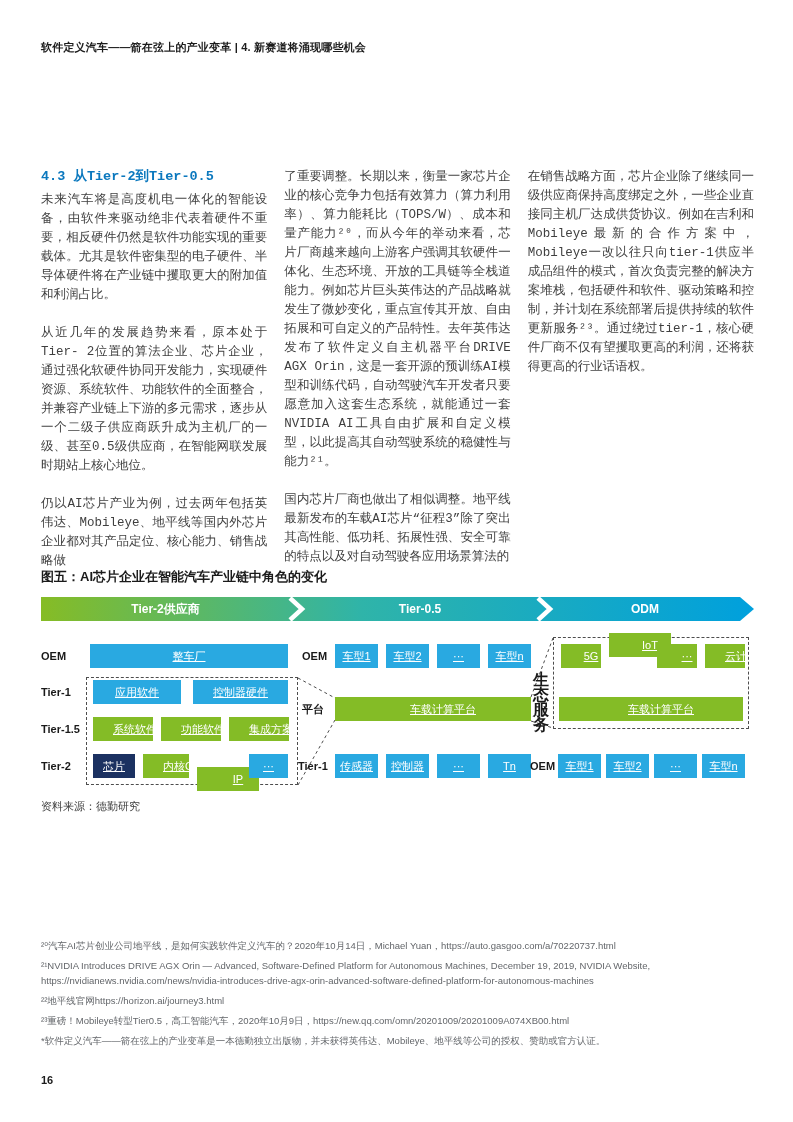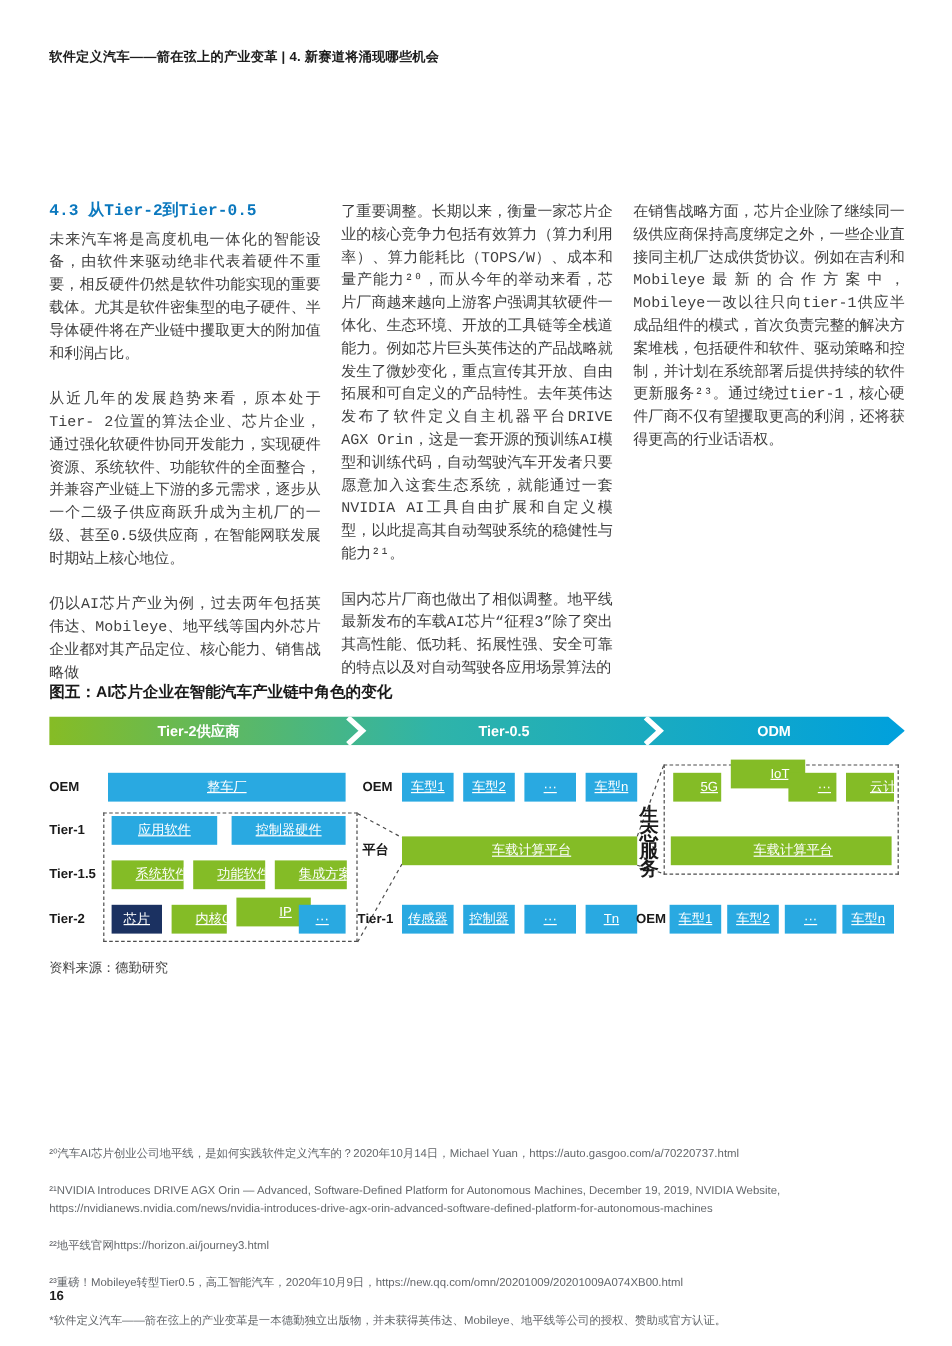--- a/index.html
+++ b/index.html
@@ -23,21 +23,21 @@
             font-size:12px;font-weight:bold;}
   .lbl{position:absolute;height:24px;line-height:24px;font-size:11px;font-weight:bold;color:#1a1a1a;white-space:nowrap;}
   .bx{position:absolute;height:24px;line-height:24px;text-align:center;color:#fff;font-size:11px;white-space:nowrap;overflow:hidden;text-decoration:underline;}
   .blue{background:var(--blue);} .green{background:var(--green);padding-left:20px;} .navy{background:var(--navy);}
   .dashbox{position:absolute;border:1px dashed var(--dash);}
   .funnel{position:absolute;top:0;left:0;pointer-events:none;}
   .eco{position:absolute;left:487px;top:75px;width:26px;font-size:16px;font-weight:bold;
        color:#1a1a1a;line-height:15px;text-align:center;}
   .fig-source{margin-top:12px;font-size:11px;color:#3f3f3f;}
   .footnotes{position:absolute;top:938px;left:41px;width:712px;font-size:9.5px;line-height:15px;color:var(--foot);}
-  .footnotes p{margin:16px 0 5px 0;}
+  .footnotes p{margin:0 0 5px 0;}
   .pageno{position:absolute;top:1074px;left:41px;font-size:11px;font-weight:bold;color:#1c1c1c;}
 </style>
 </head>
 <body>
 
 <div class="page">
 
   <div class="hdr">软件定义汽车——箭在弦上的产业变革 | 4. 新赛道将涌现哪些机会</div>
 
   <div class="cols">
@@ -93,21 +93,21 @@
       <span class="lbl" style="left:0;top:157px">Tier-2</span>
 
       <span class="bx blue" style="top:47px;left:49px;width:198px">整车厂</span>
       <span class="bx blue" style="top:83px;left:52px;width:88px">应用软件</span>
       <span class="bx blue" style="top:83px;left:152px;width:95px">控制器硬件</span>
       <span class="bx green" style="top:120px;left:52px;width:60px">系统软件</span>
       <span class="bx green" style="top:120px;left:120px;width:60px">功能软件</span>
       <span class="bx green" style="top:120px;left:188px;width:60px">集成方案</span>
       <span class="bx navy" style="top:157px;left:52px;width:42px">芯片</span>
       <span class="bx green" style="top:157px;left:102px;width:46px">内核OS</span>
-      <span class="bx green" style="top:151px;left:156px;width:62px">IP</span>
+      <span class="bx green" style="top:170px;left:156px;width:62px">IP</span>
       <span class="bx blue" style="top:157px;left:208px;width:39px">···</span>
 
       <span class="lbl" style="left:261px;top:47px">OEM</span>
       <span class="bx blue" style="top:47px;left:294px;width:43px">车型1</span>
       <span class="bx blue" style="top:47px;left:345px;width:43px">车型2</span>
       <span class="bx blue" style="top:47px;left:396px;width:43px">···</span>
       <span class="bx blue" style="top:47px;left:447px;width:43px">车型n</span>
       <span class="lbl" style="left:261px;top:100px">平台</span>
       <span class="bx green" style="top:100px;left:294px;width:196px">车载计算平台</span>
       <span class="lbl" style="left:257px;top:157px">Tier-1</span>

